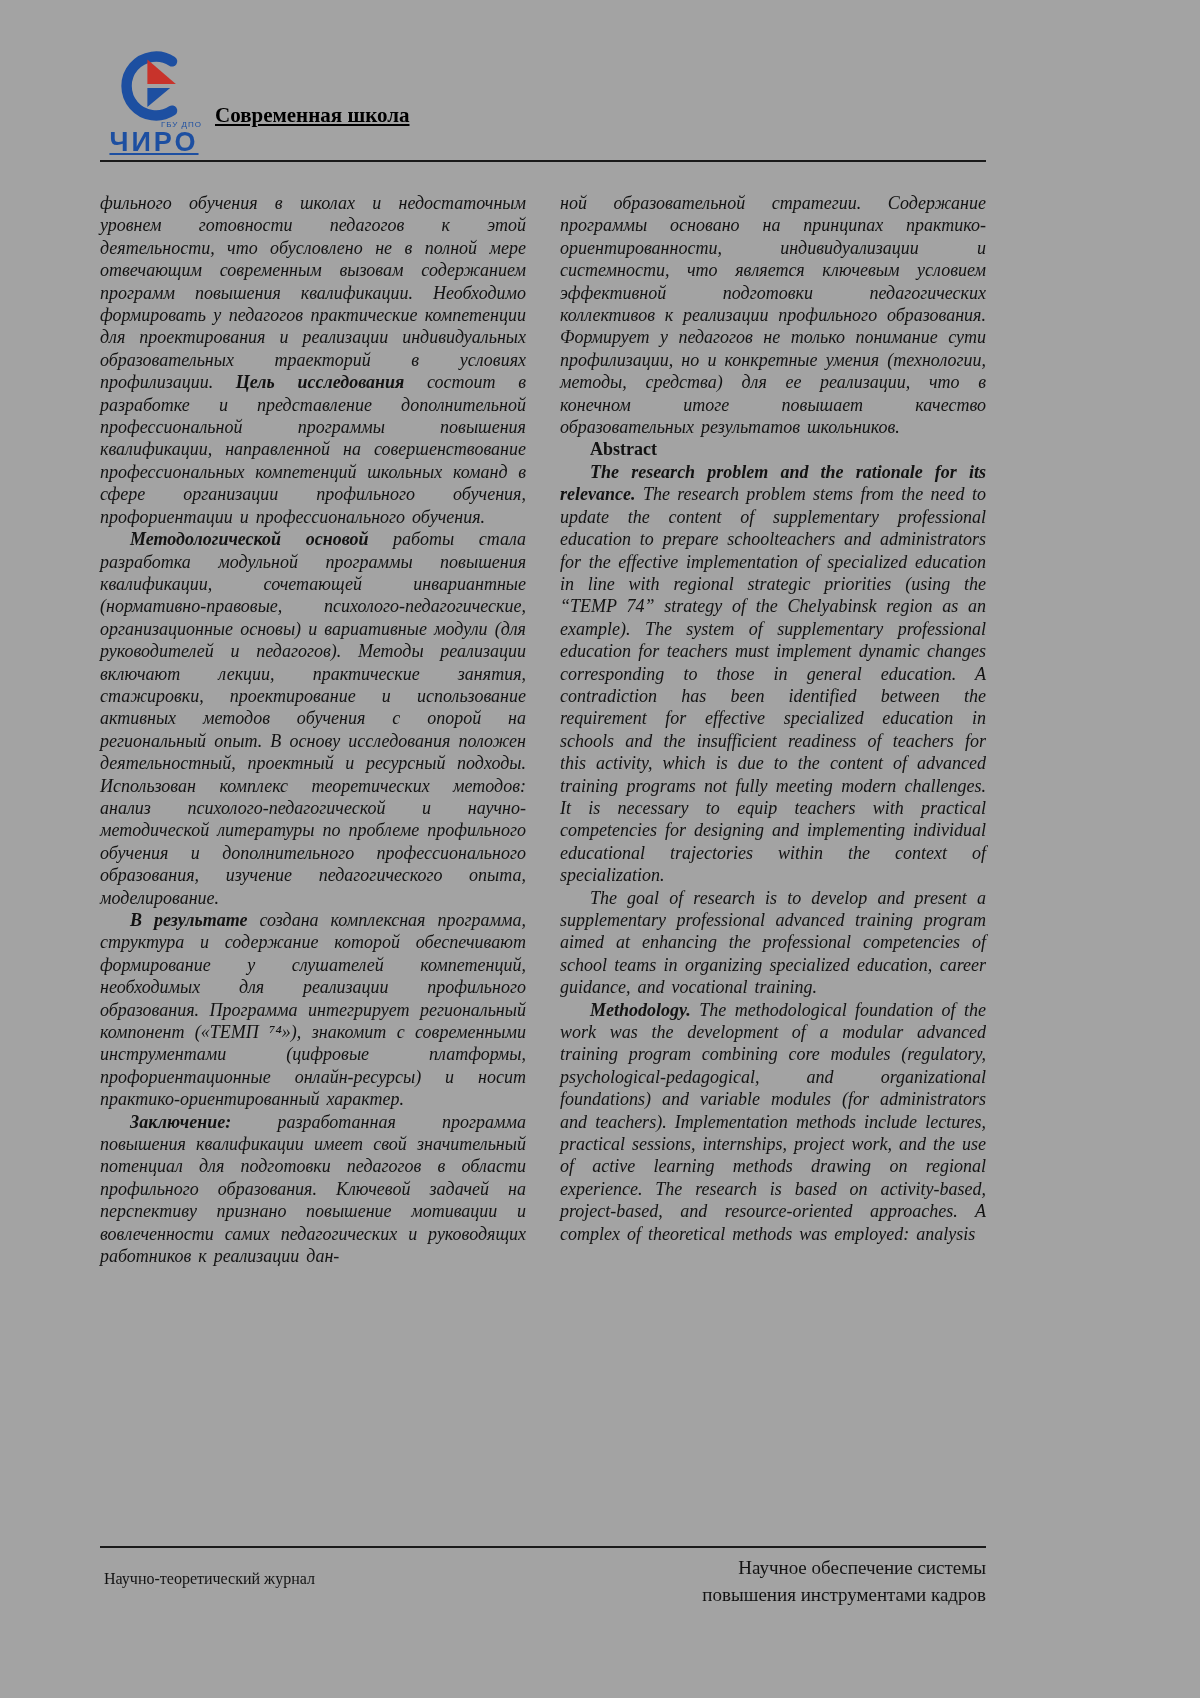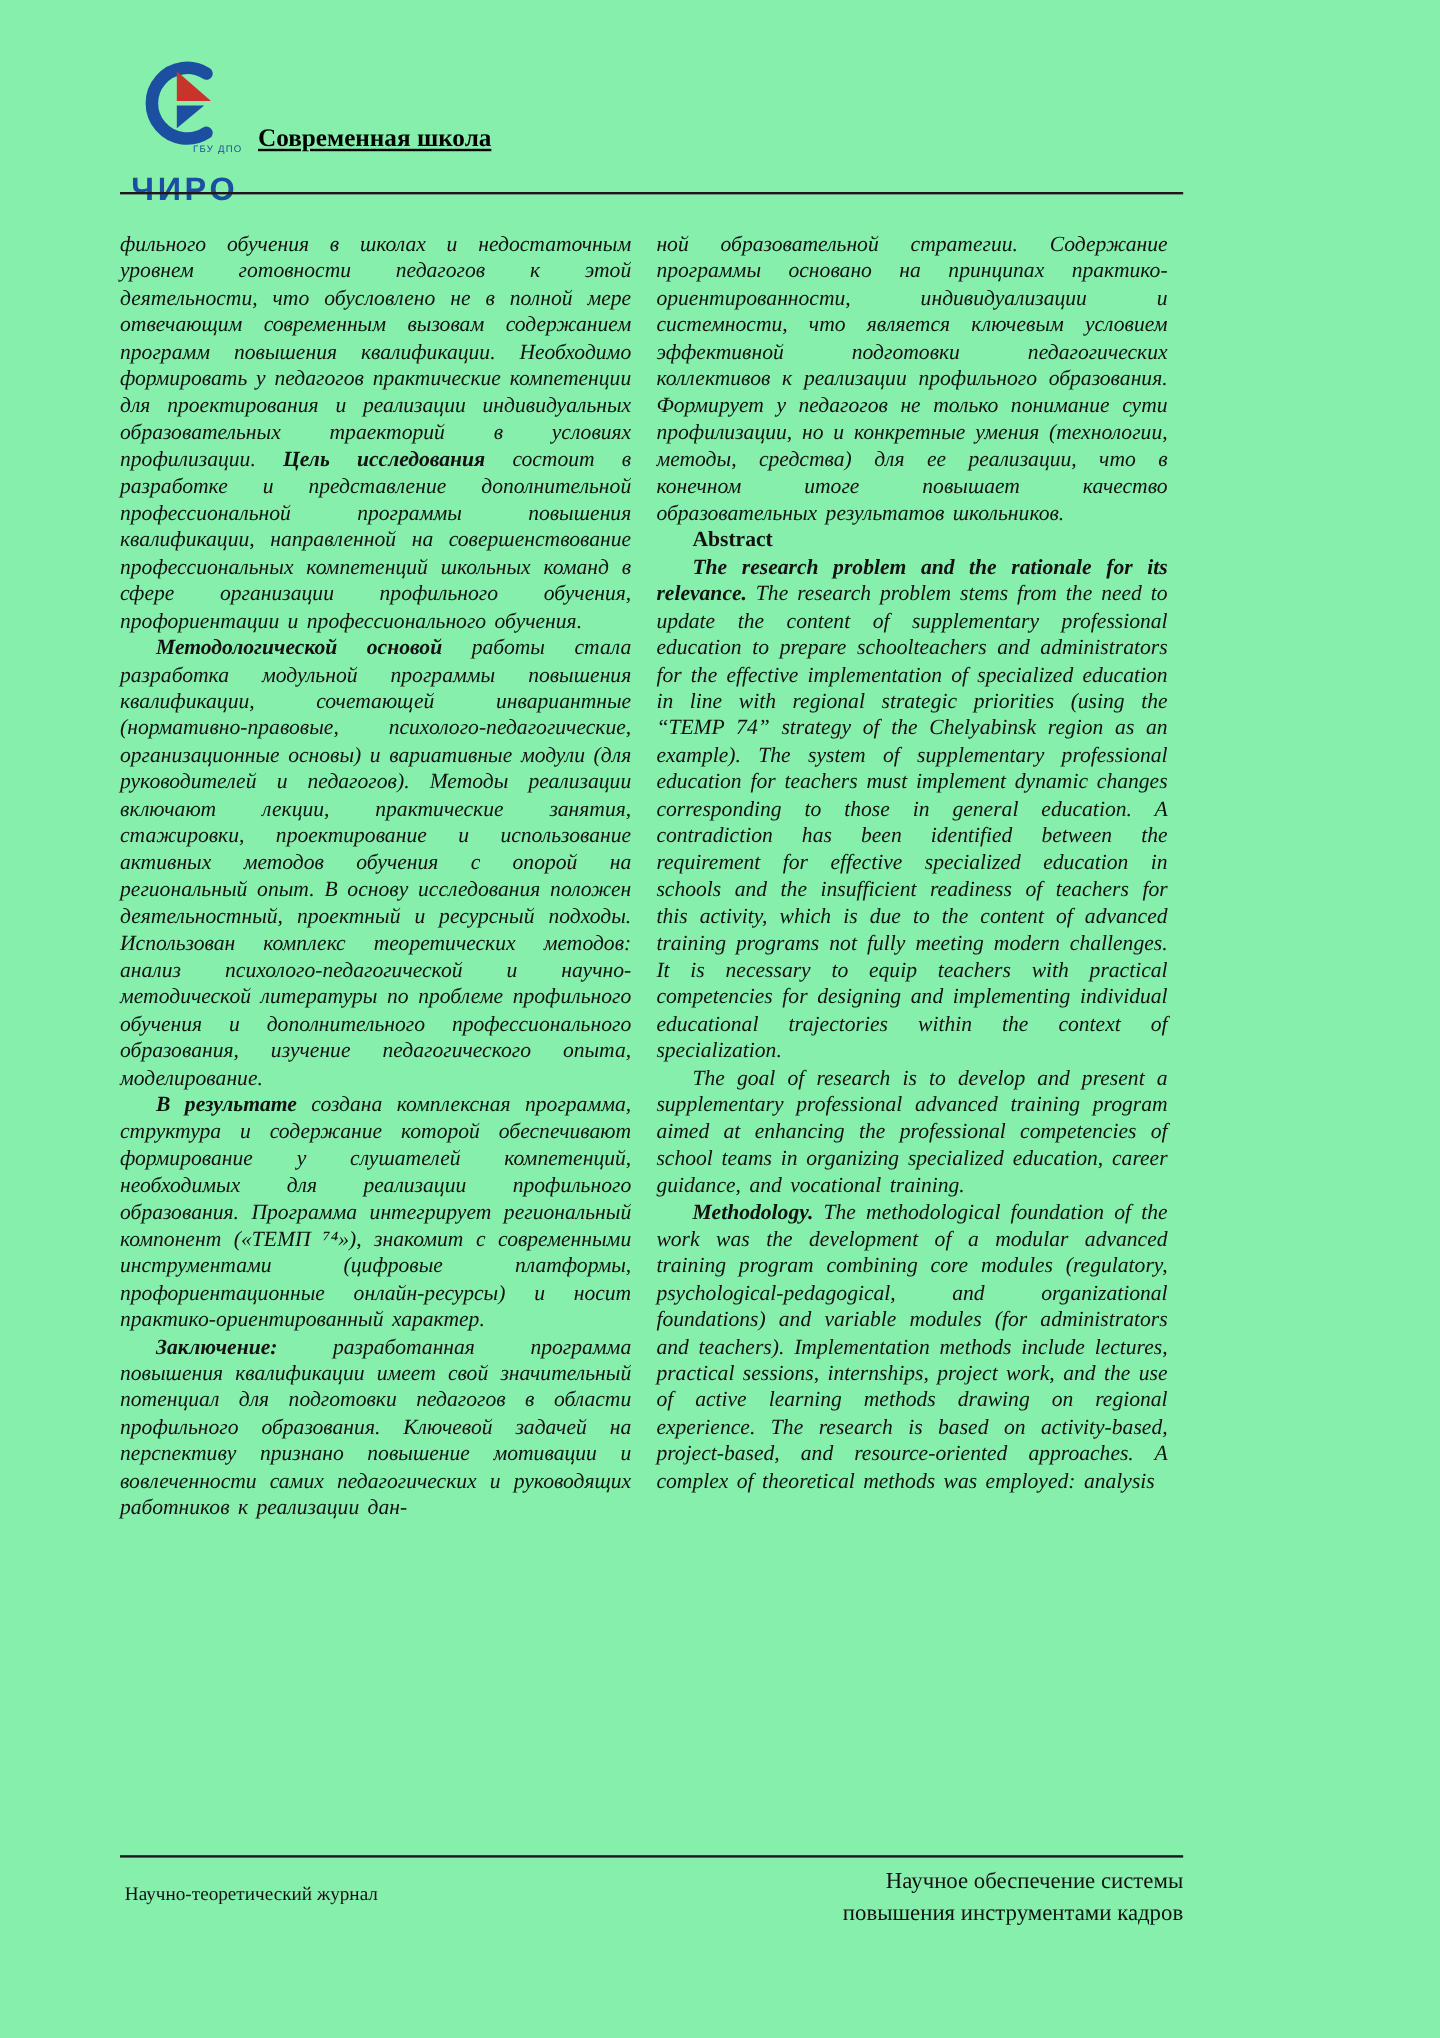--- a/index.html
+++ b/index.html
@@ -1,50 +1,50 @@
 <!DOCTYPE html>
 <html><head>
 <meta charset="utf-8">
 <style>
   html,body { margin:0; padding:0; background:#e8e8e8; }
   .page {
     position:relative;
     width:1200px; height:1698px;
-    background:#86efac;
+    background:#a3a3a3;
     font-family:"Liberation Serif", serif;
     color:#121212;
     overflow:hidden;
     margin:0 auto;
   }
   
   .header { position:absolute; left:100px; top:48px; width:885px; height:112px; }
   .logo { position:absolute; left:0; top:0; width:108px; text-align:center; }
   .logo-emblem { display:block; margin:0 auto; }
   .logo-sub {
     display:block; font-family:"Liberation Sans", sans-serif;
     font-size:8px; color:#1d4fa1; letter-spacing:1px;
     text-align:right; padding-right:6px; margin-top:-4px;
   }
   .logo-name {
     font-family:"Liberation Sans", sans-serif;
     font-weight:bold; font-size:27px; color:#1d4fa1;
-    letter-spacing:3px; line-height:1; margin-top:16px;
+    letter-spacing:3px; line-height:1; margin-top:0px;text-decoration:underline;
   }
   .header-title {
     position:absolute; left:115px; top:55px;
     font-weight:bold; font-size:21px; color:#000;text-decoration:underline;
   }
   .header-rule {
     position:absolute; left:100px; top:160px; width:886px; height:2px;
     background:#1a1a1a;
   }
   
   .columns {
     position:absolute; left:100px; top:192px; width:886px;
-    display:flex; gap:21px;font-family:Liberation Serif, serif;
+    display:flex; gap:34px;font-family:Liberation Serif, serif;
   }
   .col {
     width:426px;
     font-size:18px; line-height:22.4px;
     text-align:justify;
     font-style:italic;
     word-spacing:2.5px;
   }
   .col p { margin:0; padding:0; }
   .indent { text-indent:30px; }

